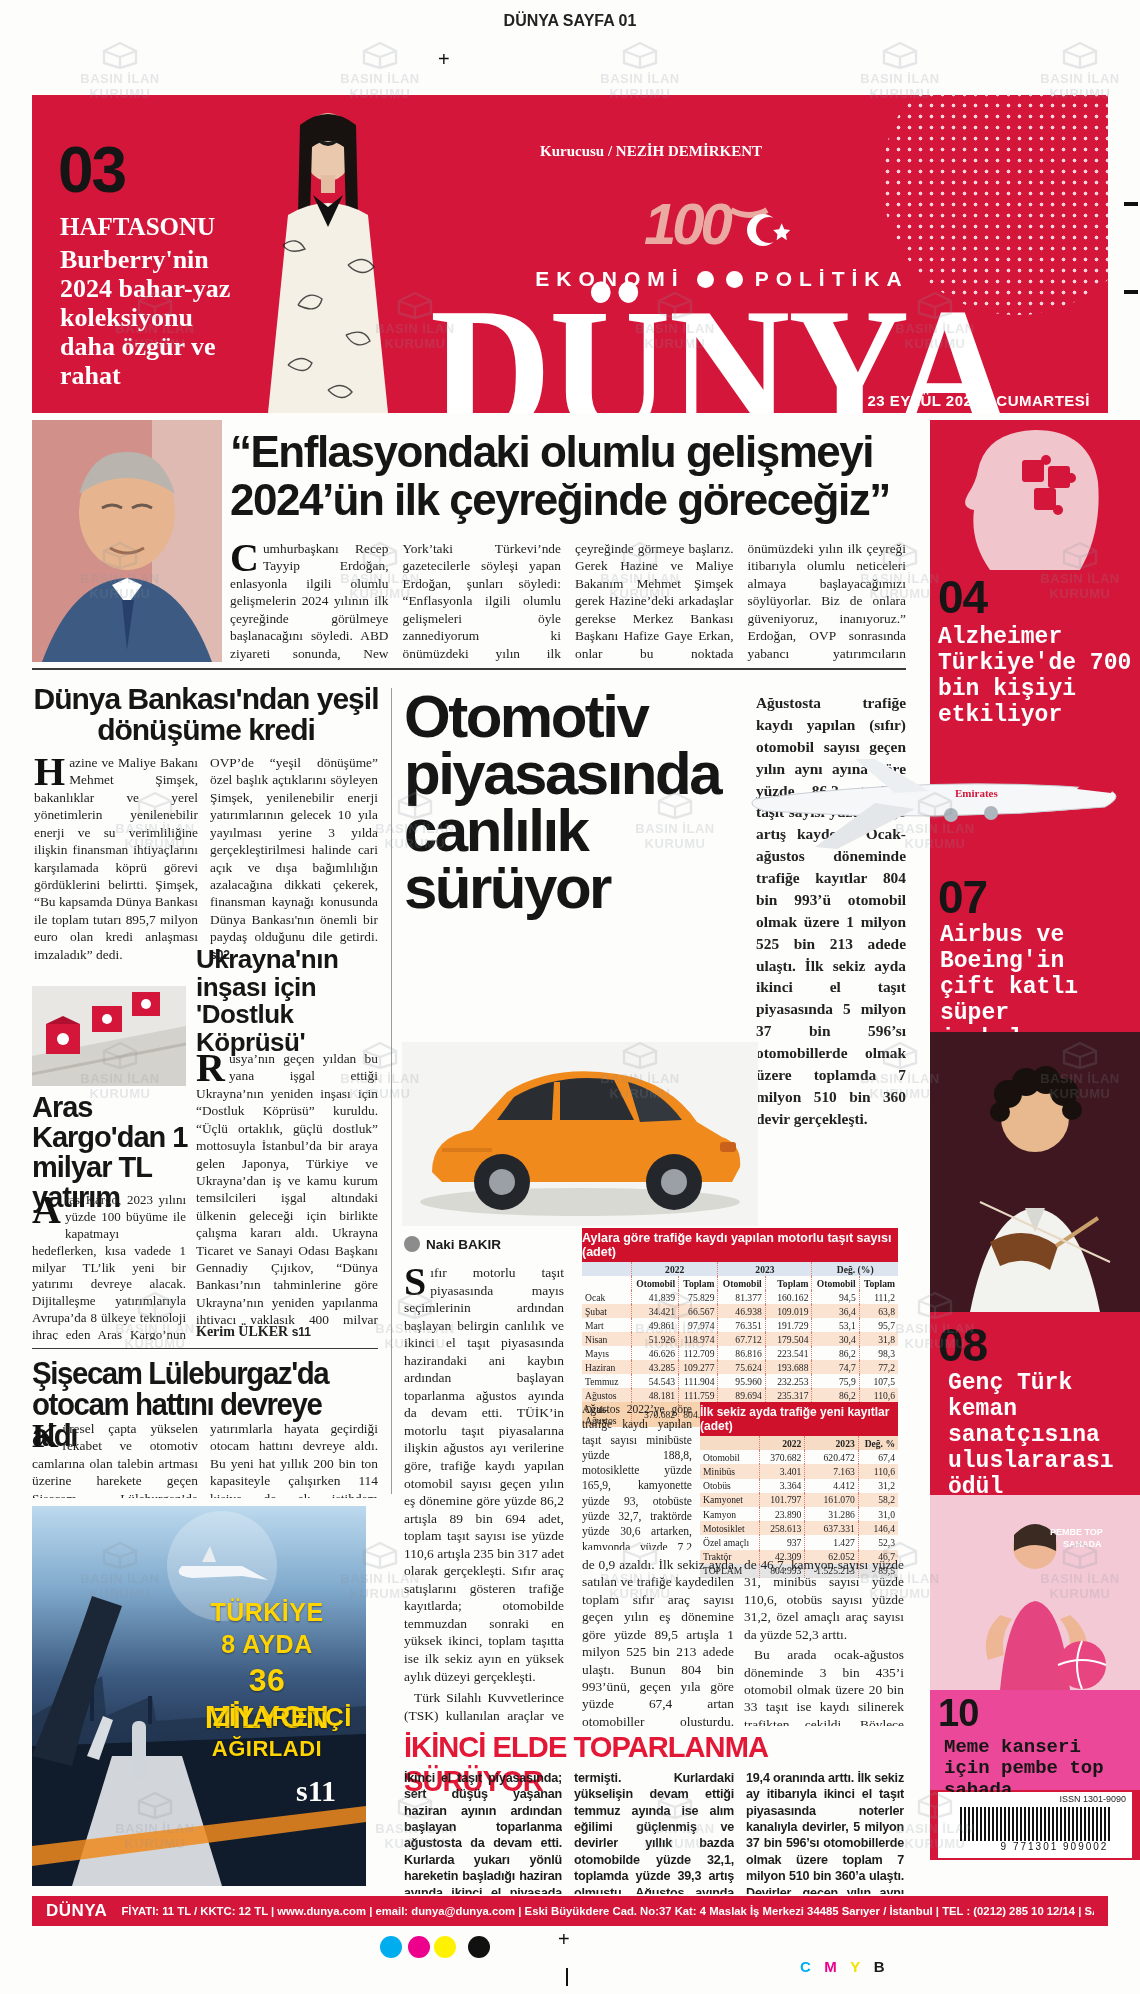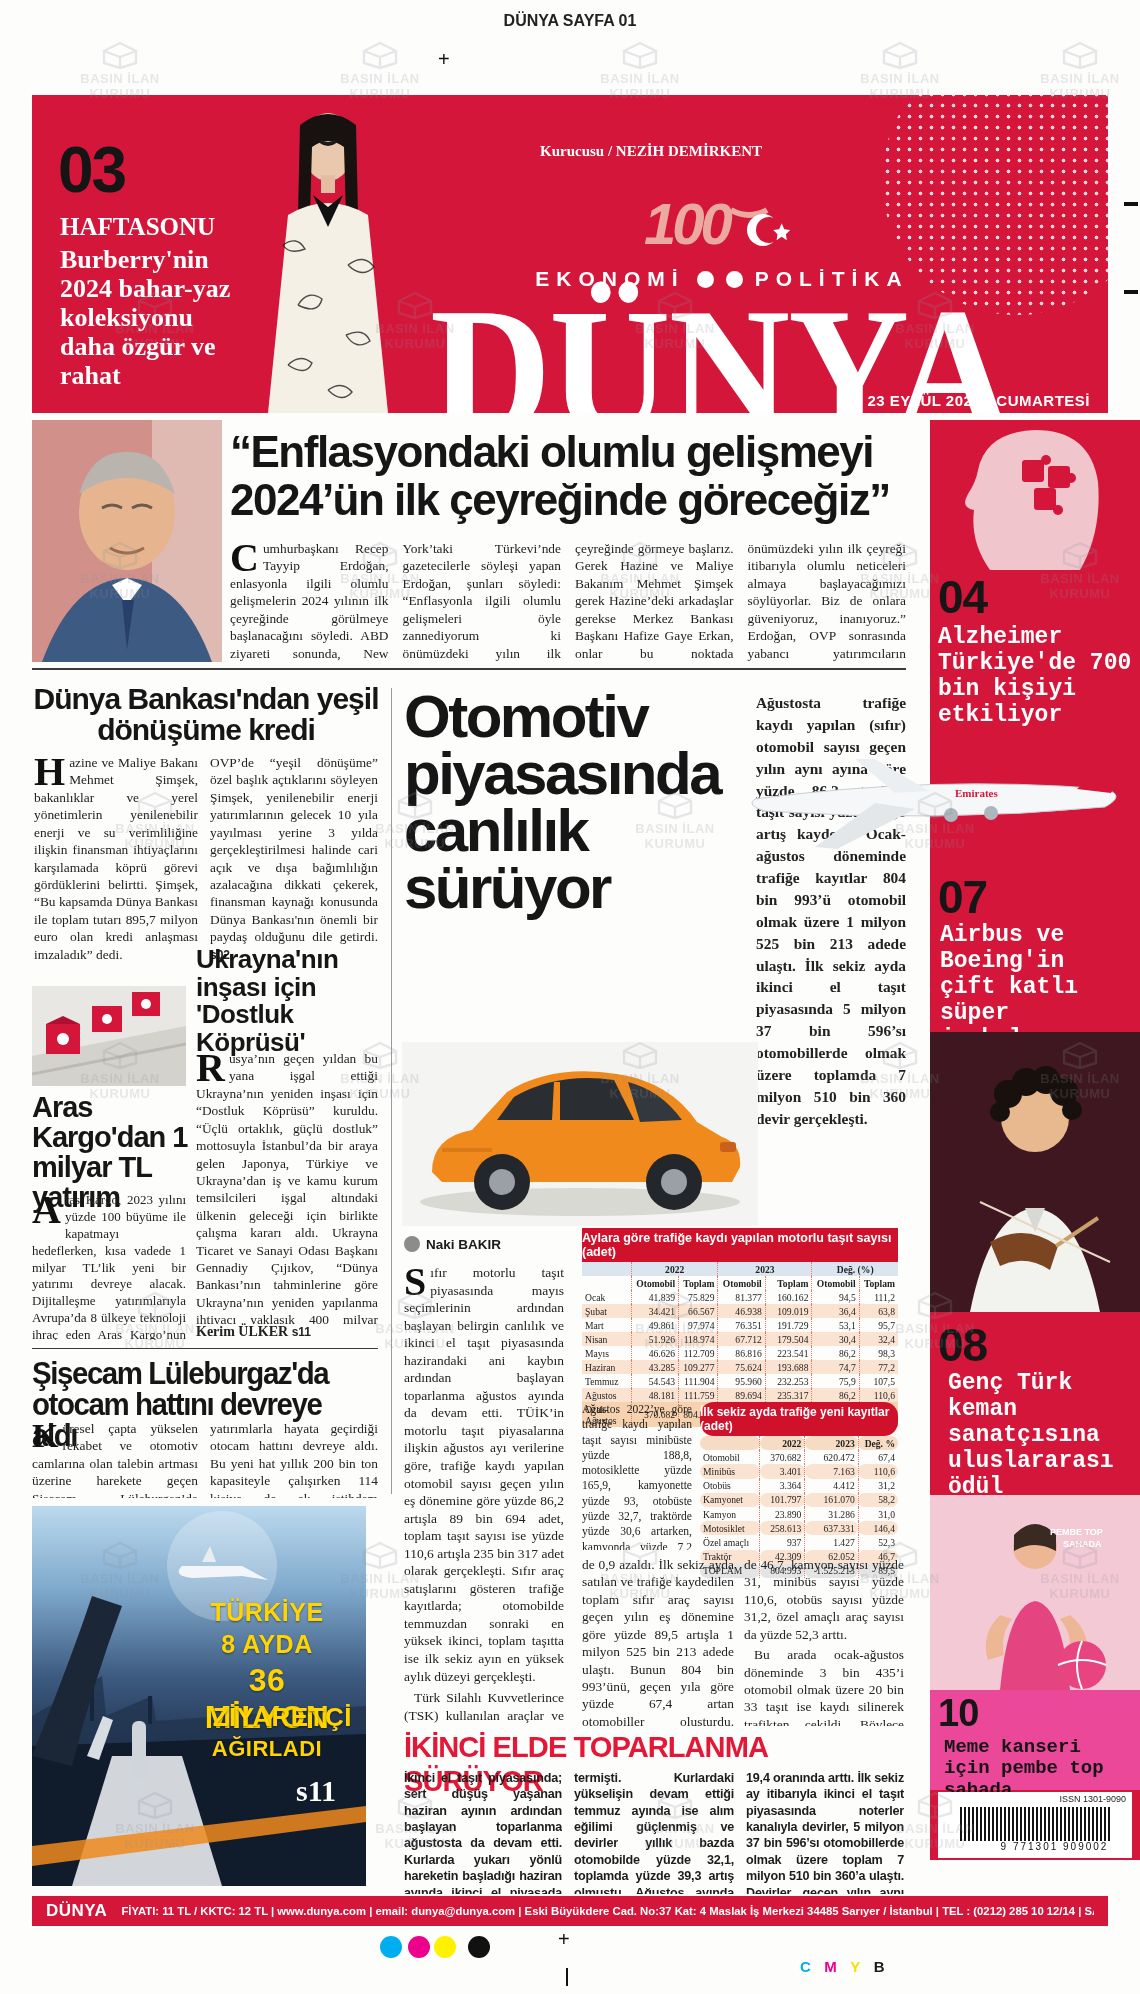--- a/index.html
+++ b/index.html
@@ -45,21 +45,21 @@
   .sb-title{position:absolute;width:100%;text-align:left;font-family:Liberation Mono, monospace;font-weight:700;
             color:#fff;font-size:23px;line-height:1.13;}
   .sb-title.dark{color:#161616;}
   
   .dtable{border-collapse:collapse;width:100%;font-family:"Liberation Serif",serif;color:#222;}
   .dtable .tt{background:#d0112b;color:#fff;font-family:"Liberation Sans",sans-serif;font-weight:700;text-align:center;}
   .t1 .tt{font-size:12.5px;padding:3px 0;}
   .t2 .tt{font-size:12px;padding:3px 0;}
   .dtable th{font-weight:700;}
   .t1 th,.t1 td{font-size:9.6px;padding:1.5px 3px;text-align:right;}
-  .t2 th,.t2 td{font-size:9.6px;padding:1.6px 3px;text-align:right;border-radius:14px;}
+  .t2 th,.t2 td{font-size:9.6px;padding:1.6px 3px;text-align:right;}
   .dtable td:first-child,.dtable th:first-child{text-align:left;}
   .dtable td+td,.dtable th+th{border-left:1px dotted #e07a6a;}
   .grp{background:#dbe4ef;text-align:center !important;}
   .rowB{background:#fbe3d2;}
   .rowTot{background:#f6d2ae;}
   .t2 .sub{background:#f6dcc4;}
   .t2 .rowTot{background:#e4e4e4;}
   
   .sh-col{font-weight:700;font-size:12.6px;line-height:1.3;text-align:justify;color:#1c1c1c;
           letter-spacing:-.2px;overflow:hidden;}
@@ -249,21 +249,21 @@
             <td>53,1</td>
             <td>95,7</td>
           </tr>
           <tr class="rowB">
             <td>Nisan</td>
             <td>51.926</td>
             <td>118.974</td>
             <td>67.712</td>
             <td>179.504</td>
             <td>30,4</td>
-            <td>32,4</td>
+            <td>31,8</td>
           </tr>
           <tr>
             <td>Mayıs</td>
             <td>46.626</td>
             <td>112.709</td>
             <td>86.816</td>
             <td>223.541</td>
             <td>86,2</td>
             <td>98,3</td>
           </tr>

